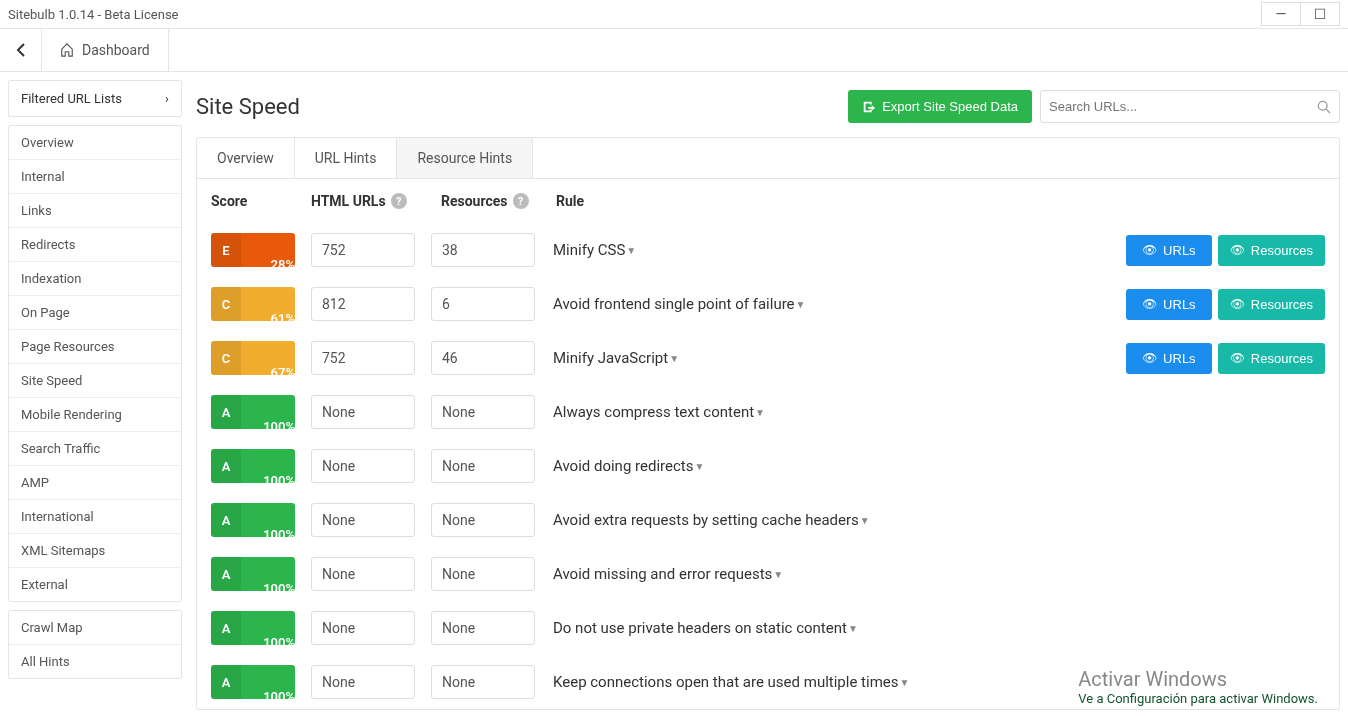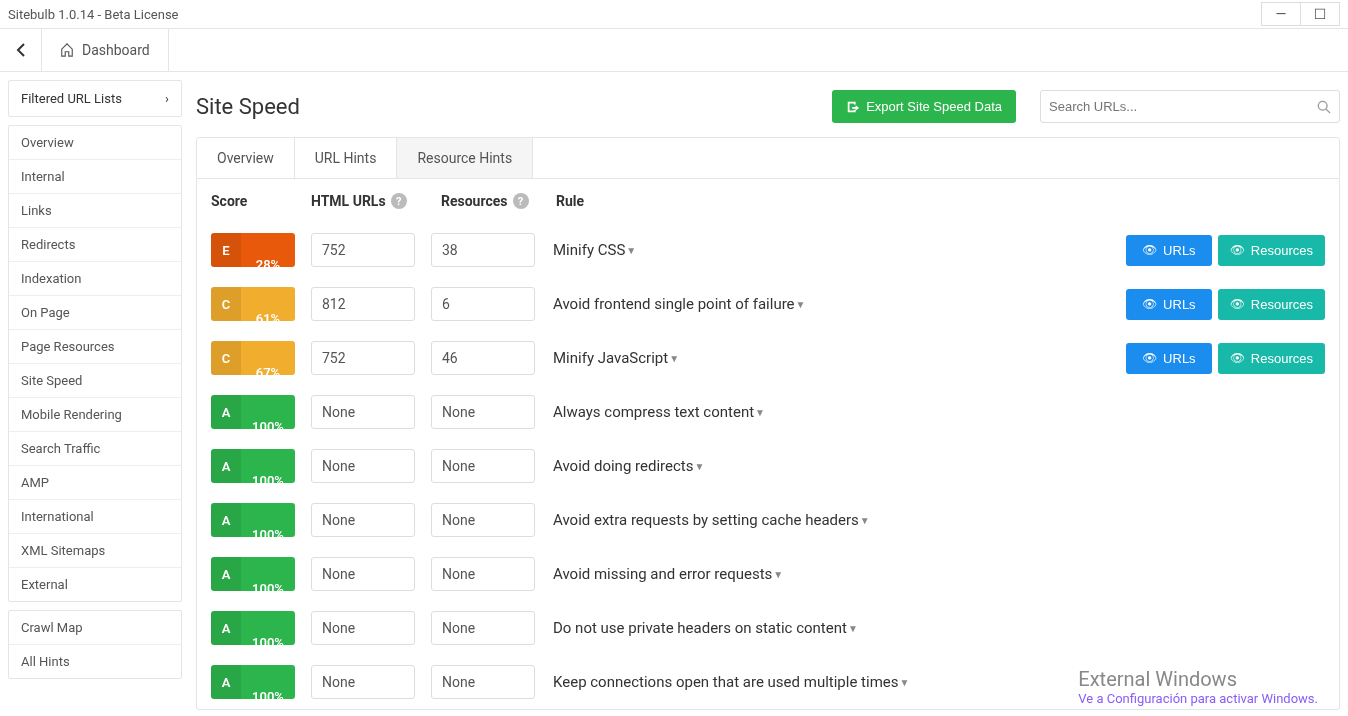--- a/index.html
+++ b/index.html
@@ -14,51 +14,51 @@
 .breadcrumb-text { padding: 0 18px; color: #555; }
 .layout { display: flex; }
 .sidebar { width: 190px; padding: 8px 8px; flex-shrink: 0; }
 .sidebar-group { border: 1px solid #e5e5e5; border-radius: 2px; margin-bottom: 8px; background:#fff; }
 .sidebar-header { padding: 10px 12px; font-size: 13px; color: #333; cursor: pointer; display: flex; justify-content: space-between; align-items: center; }
 .sidebar-item { padding: 9px 12px; font-size: 13px; color: #555; cursor: pointer; border-top: 1px solid #eee; }
 .sidebar-item:first-child { border-top: none; }
 .main { flex: 1; padding: 10px 8px 0 6px; }
 .page-header { display: flex; align-items: center; justify-content: space-between; margin-bottom: 14px; margin-top:8px;}
 .page-title { font-size: 22px; font-weight: 400; color: #333; }
-.header-actions { display: flex; gap: 24px; align-items: center; }
+.header-actions { display: flex; gap: 8px; align-items: center; }
 .btn-export { background: #2db54d; color: #fff; border: none; border-radius: 3px; padding: 9px 14px; font-size: 13px; cursor: pointer; display: flex; align-items: center; gap: 6px; font-weight:500;}
 .search-box { border: 1px solid #ddd; border-radius: 3px; padding: 8px 8px; width: 300px; display: flex; align-items: center; justify-content: space-between; }
 .search-input { border: none; outline: none; font-size: 13px; flex: 1; color: #555; }
 .tabs { display: flex; border: 1px solid #e5e5e5; border-radius: 3px 3px 0 0; background:#fff;}
 .tab { padding: 12px 20px; font-size: 14px; color: #555; cursor: pointer; border-right: 1px solid #e5e5e5; }
 .tab.active { background: #f5f5f5; }
 .table-wrap { border: 1px solid #e5e5e5; border-top: none; border-radius: 0 0 3px 3px; background:#fff;}
 .thead { display: flex; padding: 14px 14px; font-weight: 700; color: #333; align-items: center; }
 .col-score { width: 100px; }
 .col-html { width: 130px; display: flex; align-items: center; gap: 5px;}
 .col-res { width: 115px; display: flex; align-items: center; gap: 5px;}
 .col-rule { flex: 1; }
 .col-actions { width: 220px; }
 .row { display: flex; padding: 10px 14px; align-items: center; gap:0;}
 .score-badge { width: 84px; height: 34px; border-radius: 3px; display: flex; align-items: center; color: #fff; font-weight: 600; font-size: 13px; overflow:hidden;}
 .score-letter { width: 30px; text-align: center; background: rgba(0,0,0,0.08); height:100%; display:flex; align-items:center; justify-content:center;}
-.score-pct { flex: 1; text-align: center; margin-top: 28px; }
+.score-pct { flex: 1; text-align: right; margin-top: 28px; }
 .score-E { background: #e8590c; }
 .score-C { background: #f0ad2e; }
 .score-A { background: #2db54d; }
 .cell-box { width: 104px; height: 34px; border: 1px solid #ddd; border-radius: 3px; display: flex; align-items: center; padding: 0 10px; font-size: 14px; color: #555; margin-left: 16px;}
 .rule-text { flex: 1; padding-left: 18px; font-size: 15px; color: #333; display: flex; align-items: center; gap: 1px;}
 .caret-down { font-size: 10px; color: #888; }
 .row-actions { display: flex; gap: 6px; }
 .btn-urls { background: #1b8def; color: #fff; border: none; border-radius: 3px; padding: 8px 16px; font-size: 13px; cursor: pointer; display: flex; align-items: center; gap: 6px; }
 .btn-resources-teal { background: #18b9a8; color: #fff; border: none; border-radius: 3px; padding: 8px 12px; font-size: 13px; cursor: pointer; display: flex; align-items: center; gap: 6px; }
 .help-circle { display:inline-flex; width:16px; height:16px; border-radius:50%; background:#bbb; color:#fff; font-size:11px; align-items:center; justify-content:center; font-weight:700;}
 .watermark { position: fixed; right: 30px; bottom: 10px; text-align: left; color: #888; pointer-events: none; }
 .watermark .wm-title { font-size: 20px; color: #888; }
-.watermark .wm-sub { font-size: 13px; color: #8b5cf6; }
+.watermark .wm-sub { font-size: 13px; color: #14532d; }
 .eye { font-size: 12px; }
 </style>
 </head>
 <body>
 
 <div class="titlebar">
   <span class="titlebar-title">Sitebulb 1.0.14  - Beta License</span>
   <div class="titlebar-controls">
     <div class="titlebar-btn">—</div>
     <div class="titlebar-btn">☐</div>
@@ -293,15 +293,15 @@
               <span class="caret-down">▼</span>
             </div>
             <div class="row-actions"></div>
           </div>
         </div>
     </div>
   </div>
 </div>
 
 <div class="watermark">
-  <div class="wm-title">External Windows</div>
+  <div class="wm-title">Activar Windows</div>
   <div class="wm-sub">Ve a Configuración para activar Windows.</div>
 </div>
 
 </body></html>

